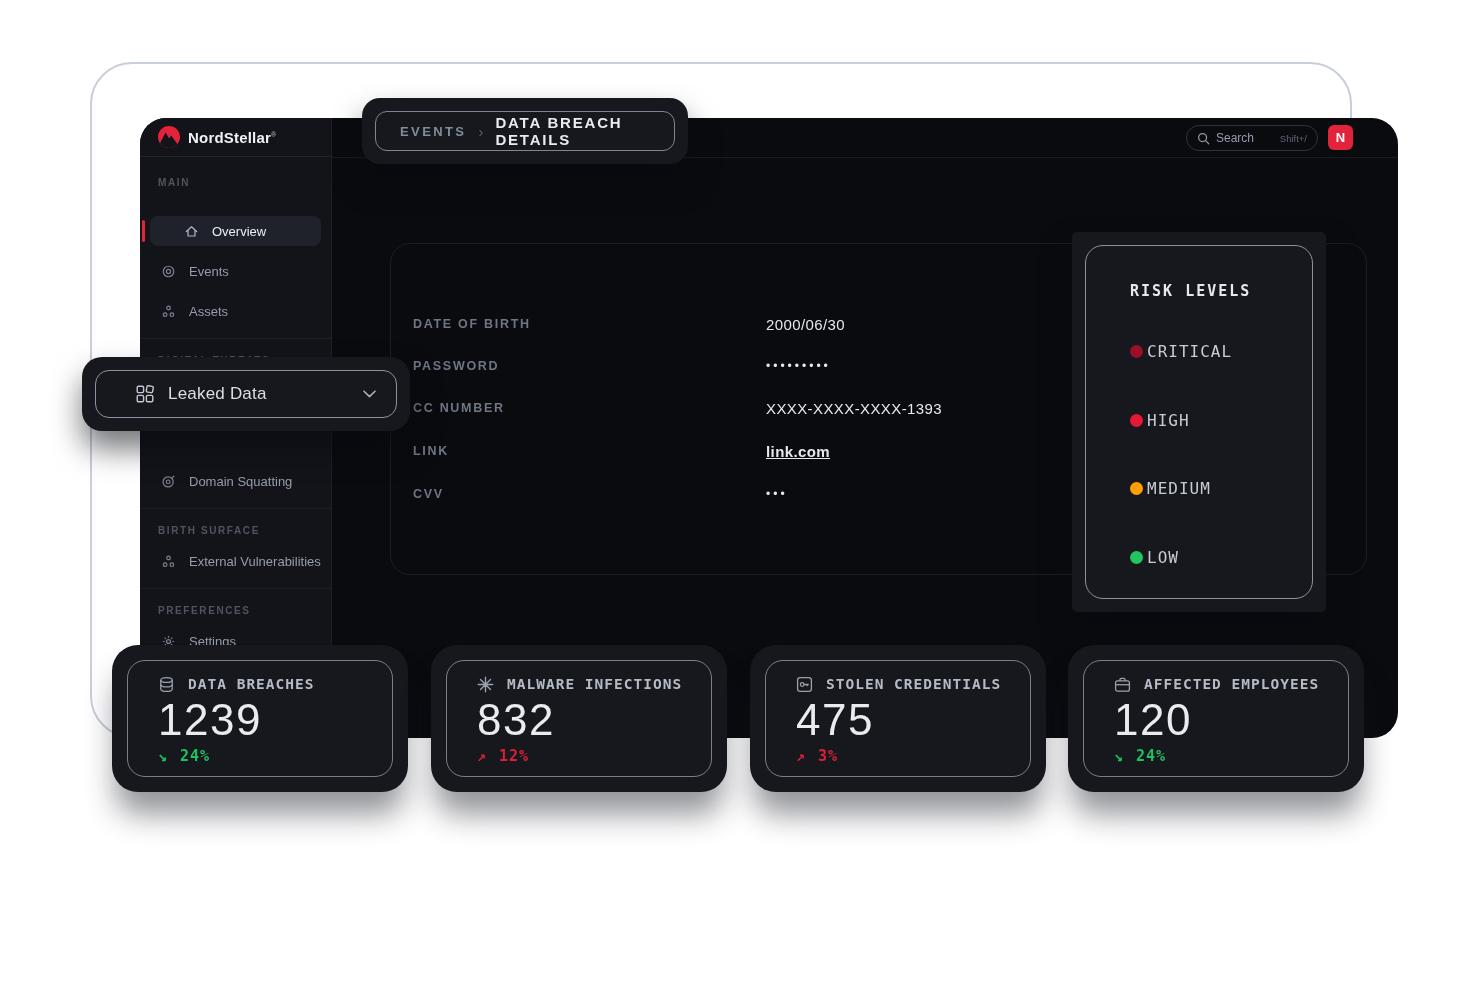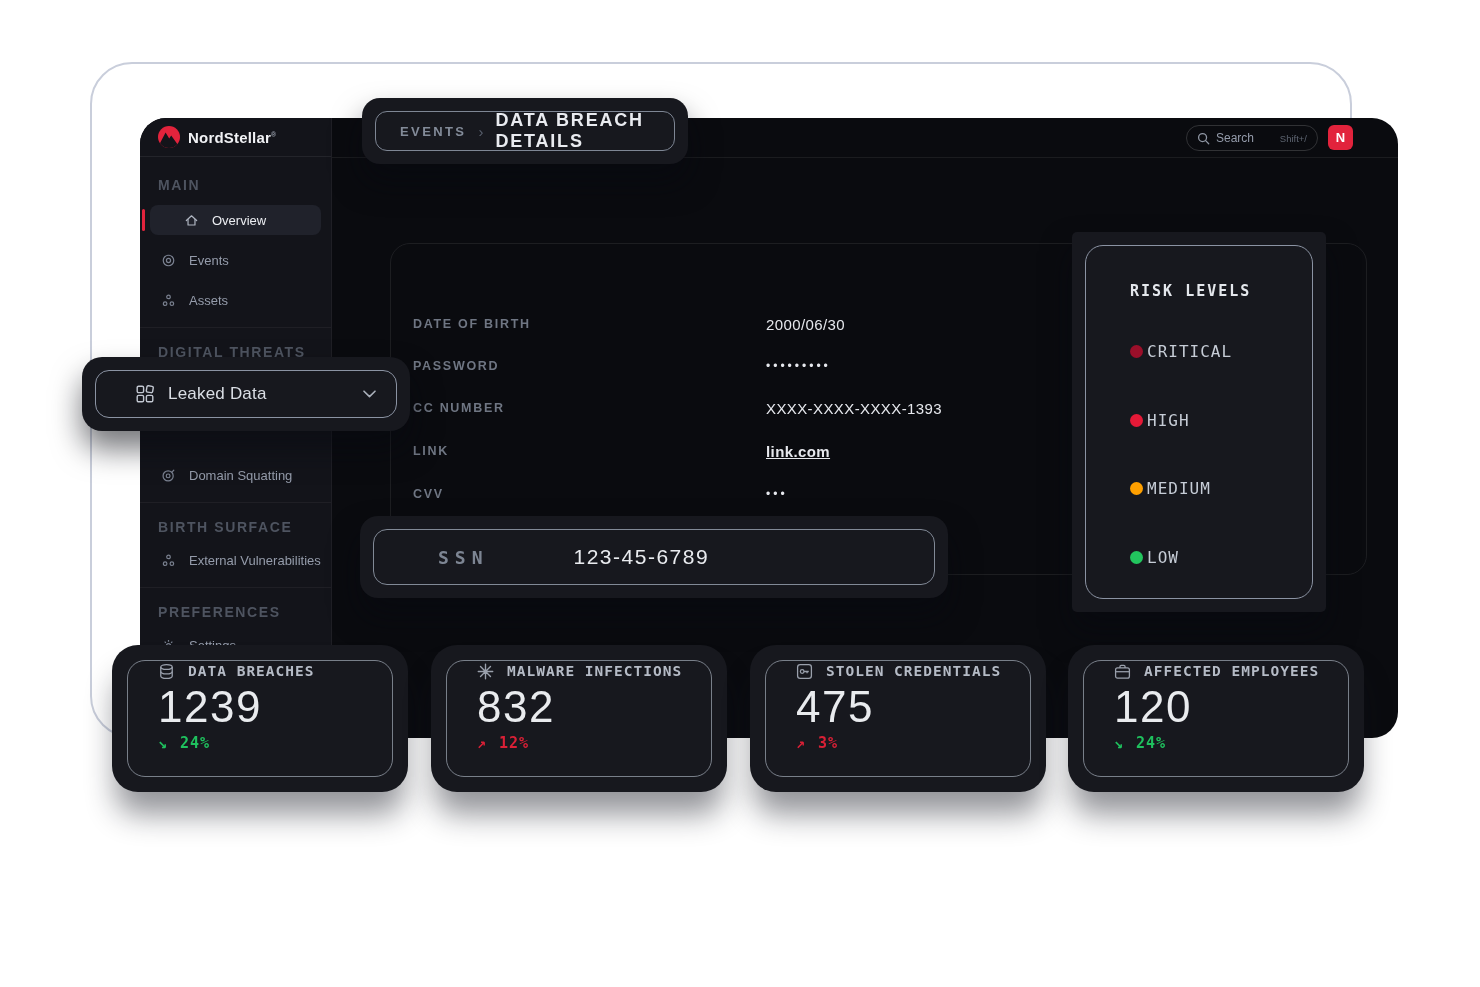--- a/index.html
+++ b/index.html
@@ -24,33 +24,33 @@
   .topbar-divider { position:absolute; left:0; top:39px; width:100%; height:1px; background:rgba(255,255,255,0.07); }
 
   .sidebar {
     position:absolute; left:0; top:0; width:192px; height:100%;
     background:#13141a; border-right:1px solid rgba(255,255,255,0.05);
   }
   .logo-row { height:39px; display:flex; align-items:center; gap:8px; padding-left:18px; border-bottom:1px solid rgba(255,255,255,0.07); }
   .brand-name { font-size:15px; font-weight:bold; color:#f1f2f5; letter-spacing:0.2px; }
   .brand-mark { font-size:7px; color:#9aa1ad; vertical-align:super; }
 
-  .nav-label { margin:20px 0 0 18px; font-size:14px; font-weight:bold; letter-spacing:1.6px; color:#4e5460; }
+  .nav-label { margin:20px 0 0 18px; font-size:10px; font-weight:bold; letter-spacing:1.6px; color:#4e5460; }
   .nav-label.mt { margin-top:16px; }
   .nav-item {
     position:relative; margin:10px 10px 0 10px; height:30px; border-radius:8px;
     display:flex; align-items:center; gap:13px; padding-left:10px;
     color:#959cab; font-size:13px; cursor:pointer;
   }
   .nav-item .ni { width:16px; height:16px; display:inline-flex; align-items:center; justify-content:center; color:#7a8190; }
   .nav-item.active { background:#20222b; color:#eceef2; }
   .nav-item.active .active-bar {
     position:absolute; left:-8px; top:4px; width:3px; height:22px; border-radius:2px; background:#e2233c;
   }
-  .nav-item.first { margin-top:12px;padding-left:33px; }
+  .nav-item.first { margin-top:28px;padding-left:33px; }
   .nav-divider { margin-top:12px; width:100%; height:1px; background:rgba(255,255,255,0.05); }
   .nav-gap { height:100px; }
 
   
   .search-box {
     position:absolute; left:1046px; top:7px; width:132px; height:26px;
     border:1px solid rgba(255,255,255,0.16); border-radius:13px;
     display:flex; align-items:center; gap:6px; padding:0 10px; color:#8e95a2;
   }
   .search-text { font-size:12px; color:#949baa; }
@@ -79,21 +79,21 @@
   }
   .callout-inner {
     position:absolute; inset:13px; border:1.5px solid #7e8694; border-radius:12px;
     display:flex; align-items:center;
   }
 
   .breadcrumb-callout { left:362px; top:98px; width:326px; height:66px; }
   .breadcrumb-callout .callout-inner { padding-left:24px; gap:12px; }
   .crumb-parent { font-size:13px; font-weight:bold; letter-spacing:2.4px; color:#838b99; cursor:pointer; }
   .crumb-sep { font-size:15px; color:#59606e; }
-  .crumb-current { font-size:18px; font-weight:bold; letter-spacing:1.8px; color:#e9ebf0; }
+  .crumb-current { font-size:15px; font-weight:bold; letter-spacing:1.8px; color:#e9ebf0; }
 
   .leaked-callout { left:82px; top:357px; width:328px; height:74px; border-radius:20px; }
   .leaked-callout .callout-inner { border-radius:14px; padding-left:40px; gap:14px; border-color:#8b93a3; }
   .leaked-label { font-size:17px; color:#dadee5; letter-spacing:0.2px; }
   .leaked-chevron { margin-left:auto; margin-right:20px; display:flex; color:#aab0bb; }
 
   .ssn-callout { left:360px; top:516px; width:588px; height:82px; }
   .ssn-callout .callout-inner { border-radius:14px; border-color:#818996; }
   .ssn-label { margin-left:64px; font-size:18px; font-weight:bold; letter-spacing:6px; color:#7d8593; }
   .ssn-value { margin-left:85px; font-size:21px; color:#e9ebef; letter-spacing:1.5px; }
@@ -106,21 +106,21 @@
   .risk-name { font-size:16px; color:#c6ccd6; letter-spacing:1px; }
 
   
   .stat-card {
     position:absolute; top:645px; width:296px; height:147px;
     background:#17181e; border-radius:26px;
     box-shadow:0 26px 30px -4px rgba(15,18,28,0.45);
   }
   .stat-inner {
     position:absolute; inset:15px; border:1.5px solid rgba(154,161,173,0.75); border-radius:18px;
-    display:flex; flex-direction:column; padding:0 0 0 30px;
+    display:flex; flex-direction:column; padding:13px 0 0 30px;
   }
   .stat-head { display:flex; align-items:center; gap:13px; height:20px; color:#9aa0ac; }
   .stat-title { font-size:14.5px; font-weight:bold; letter-spacing:1px; color:#b5bbc6; white-space:nowrap; }
   .stat-value { margin-top:2px; height:48px; font-size:44px; line-height:48px; color:#e9ebee; letter-spacing:1.5px; font-weight:400; }
   .stat-trend { margin-top:3px; display:flex; align-items:center; gap:12px; font-size:15px; font-weight:bold; letter-spacing:1px; }
 
   svg { display:block; }
 </style>
 </head>
 <body>
@@ -284,26 +284,20 @@
       </span>
       <span class="leaked-label">Leaked Data</span>
       <span class="leaked-chevron">
         <svg width="13" height="8" viewBox="0 0 13 8" fill="none" stroke="#aab0bb" stroke-width="1.6" stroke-linecap="round" stroke-linejoin="round">
           <path d="M1 1.2 L6.5 6.6 L12 1.2"></path>
         </svg>
       </span>
     </div>
   </div>
 
-  <div class="callout ssn-callout">
-    <div class="callout-inner">
-      <span class="ssn-label mono">SSN</span>
-      <span class="ssn-value">123-45-6789</span>
-    </div>
-  </div>
 
   <div class="callout risk-callout">
     <div class="callout-inner">
       <div class="risk-title mono">RISK LEVELS</div>
       <div class="risk-item" style="top:96px;">
         <span class="risk-dot" style="background: rgb(155, 15, 42);"></span>
         <span class="risk-name mono">CRITICAL</span>
       </div>
       <div class="risk-item" style="top:165px;">
         <span class="risk-dot" style="background: rgb(229, 25, 55);"></span>

